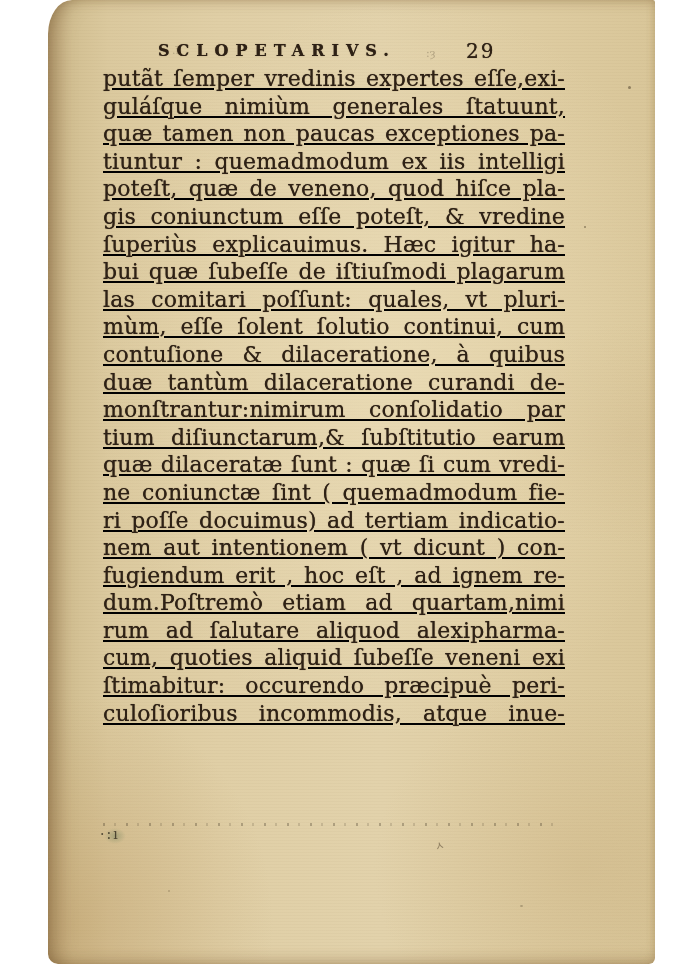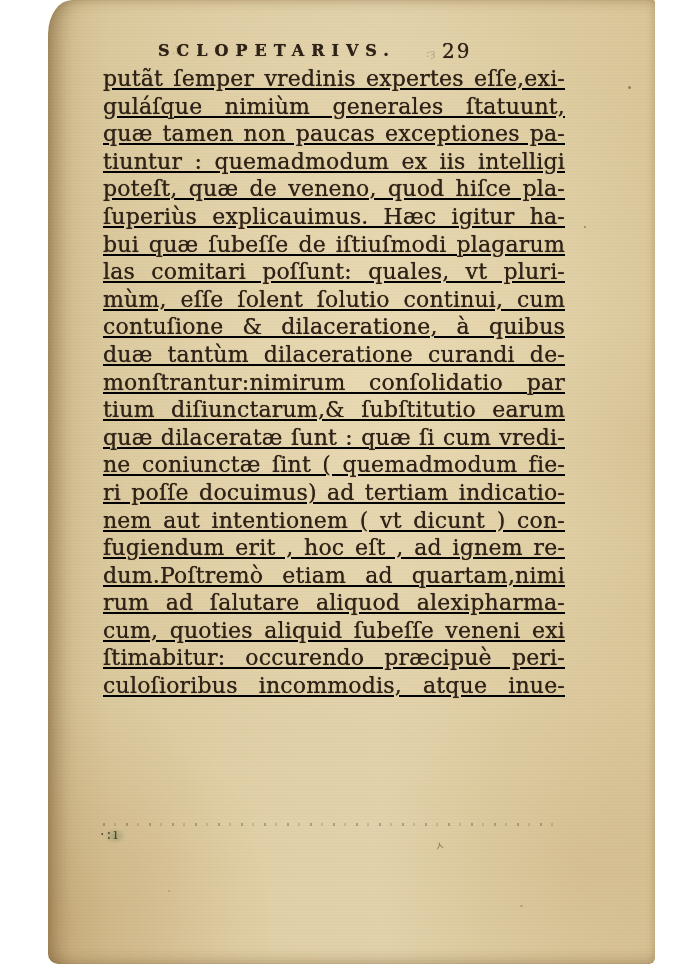--- a/index.html
+++ b/index.html
@@ -39,21 +39,21 @@
   .running-header {
     position: absolute;
     left: 110px; top: 41px;
     font-size: 16px;
     font-weight: bold;
     letter-spacing: 7px;
     white-space: nowrap;
   }
   .page-number {
     position: absolute;
-    left: 394px; top: 39px;
+    left: 418px; top: 39px;
     font-size: 20px;
     letter-spacing: 2px;
   }
 
   
   .body-text {
     position: absolute;
     left: 55px; top: 65px;
     width: 462px;
     text-decoration: underline;
@@ -111,20 +111,21 @@
     <div class="running-header ink">SCLOPETARIVS.</div>
 
     <div class="page-number ink">29</div>
 
     <div class="body-text">
         <div class="text-line ink">putãt ſemper vredinis expertes eſſe,exi-</div>
         <div class="text-line ink">guláſque nimiùm generales ſtatuunt,</div>
         <div class="text-line ink">quæ tamen non paucas exceptiones pa-</div>
         <div class="text-line ink">tiuntur : quemadmodum ex iis intelligi</div>
         <div class="text-line ink">poteſt, quæ de veneno, quod hiſce pla-</div>
+        <div class="text-line ink">gis coniunctum eſſe poteſt, &amp; vredine</div>
         <div class="text-line ink">ſuperiùs explicauimus. Hæc igitur ha-</div>
         <div class="text-line ink">bui quæ ſubeſſe de iſtiuſmodi plagarum</div>
         <div class="text-line ink">las comitari poſſunt: quales, vt pluri-</div>
         <div class="text-line ink">mùm, eſſe ſolent ſolutio continui, cum</div>
         <div class="text-line ink">contuſione &amp; dilaceratione, à quibus</div>
         <div class="text-line ink">duæ tantùm dilaceratione curandi de-</div>
         <div class="text-line ink">monſtrantur:nimirum conſolidatio par</div>
         <div class="text-line ink">tium diſiunctarum,&amp; ſubſtitutio earum</div>
         <div class="text-line ink">quæ dilaceratæ ſunt : quæ ſi cum vredi-</div>
         <div class="text-line ink">ne coniunctæ ſint ( quemadmodum fie-</div>

